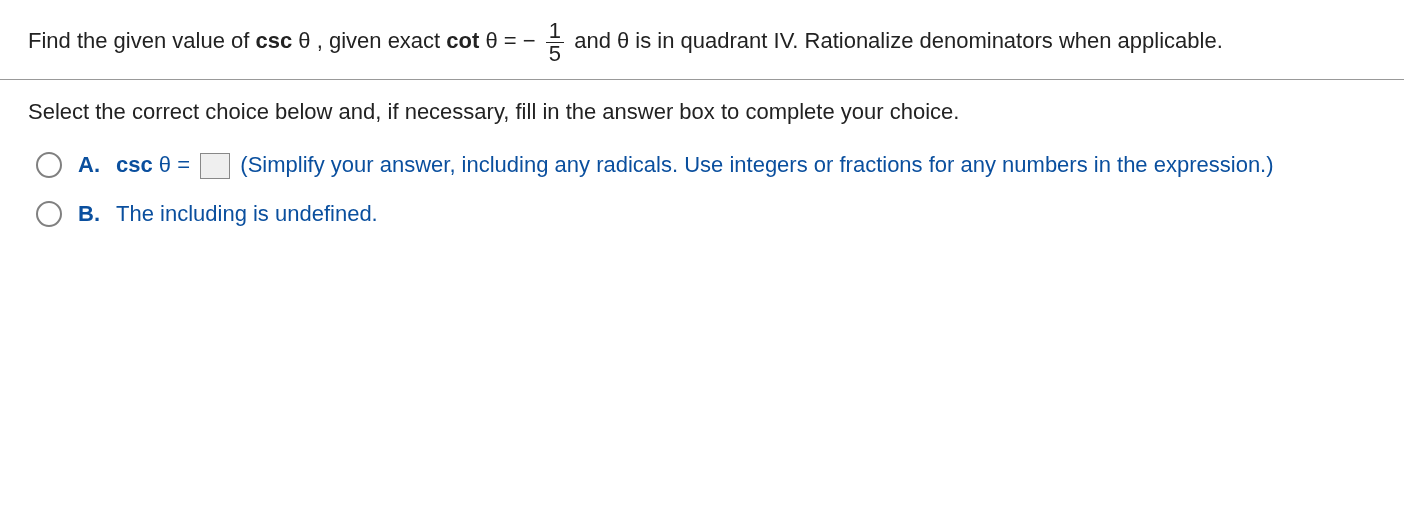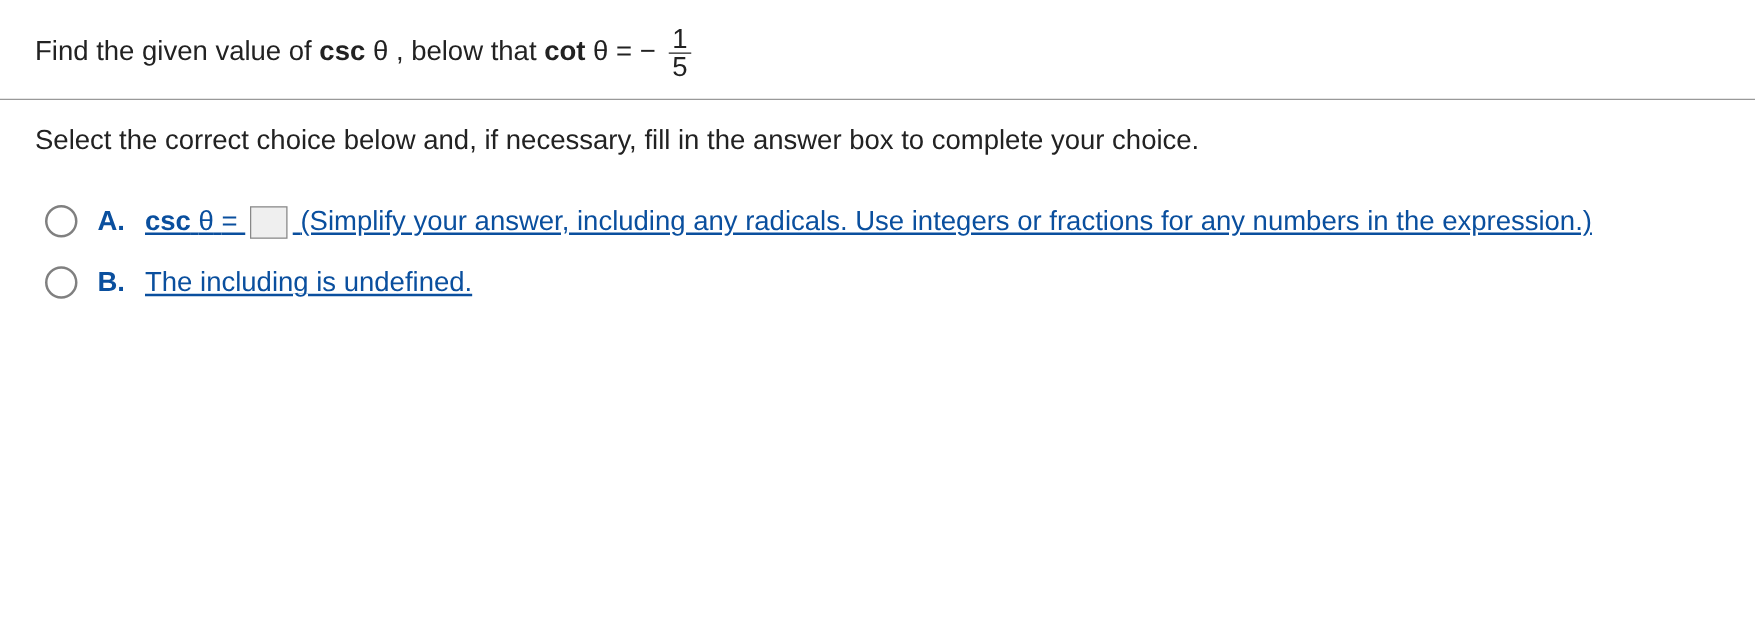--- a/index.html
+++ b/index.html
@@ -12,21 +12,21 @@
     }
     .question-stem {
       margin-bottom: 14px;
     }
     .divider {
       border: none;
       border-top: 1px solid #999;
       margin: 0 -28px 14px -28px;
     }
     .instruction {
-      margin-bottom: 30px;
+      margin-bottom: 18px;
     }
     .choices {
       margin-left: 8px;
     }
     .choice-row {
       display: flex;
       align-items: flex-start;
       margin-bottom: 14px;
     }
     .radio {
@@ -42,21 +42,20 @@
     }
     .choice-letter {
       font-weight: bold;
       color: #0a4f9e;
       margin-right: 14px;
       min-width: 24px;
     }
     .choice-body {
       flex: 1;
       color: #0a4f9e;
-      text-decoration: underline;
     }
     .bold {
       font-weight: bold;
     }
     .answer-box {
       display: inline-block;
       width: 28px;
       height: 24px;
       border: 1px solid #888;
       background: #efefef;
@@ -84,32 +83,33 @@
     }
   </style>
 </head>
 <body>
 
 <div class="question-stem">
   <span>Find the given value of </span>
   <span class="nowrap">
     <span class="bold">csc</span>
     <span>θ</span>
-  </span><span>, below that </span>
+  </span><span>, given exact </span>
   <span class="nowrap">
     <span class="bold">cot</span>
     <span>θ</span>
   </span><span> = </span>
   <span class="nowrap">
     <span>−</span>
     <span class="fraction">
       <span class="num">1</span>
       <span class="den">5</span>
     </span>
   </span>
+  <span> and θ is in quadrant IV. Rationalize denominators when applicable.</span>
 </div>
 
 <hr class="divider">
 
 <div class="instruction">Select the correct choice below and, if necessary, fill in the answer box to complete your choice.</div>
 
 <div class="choices">
 
   <div class="choice-row">
     <div class="radio"></div>

